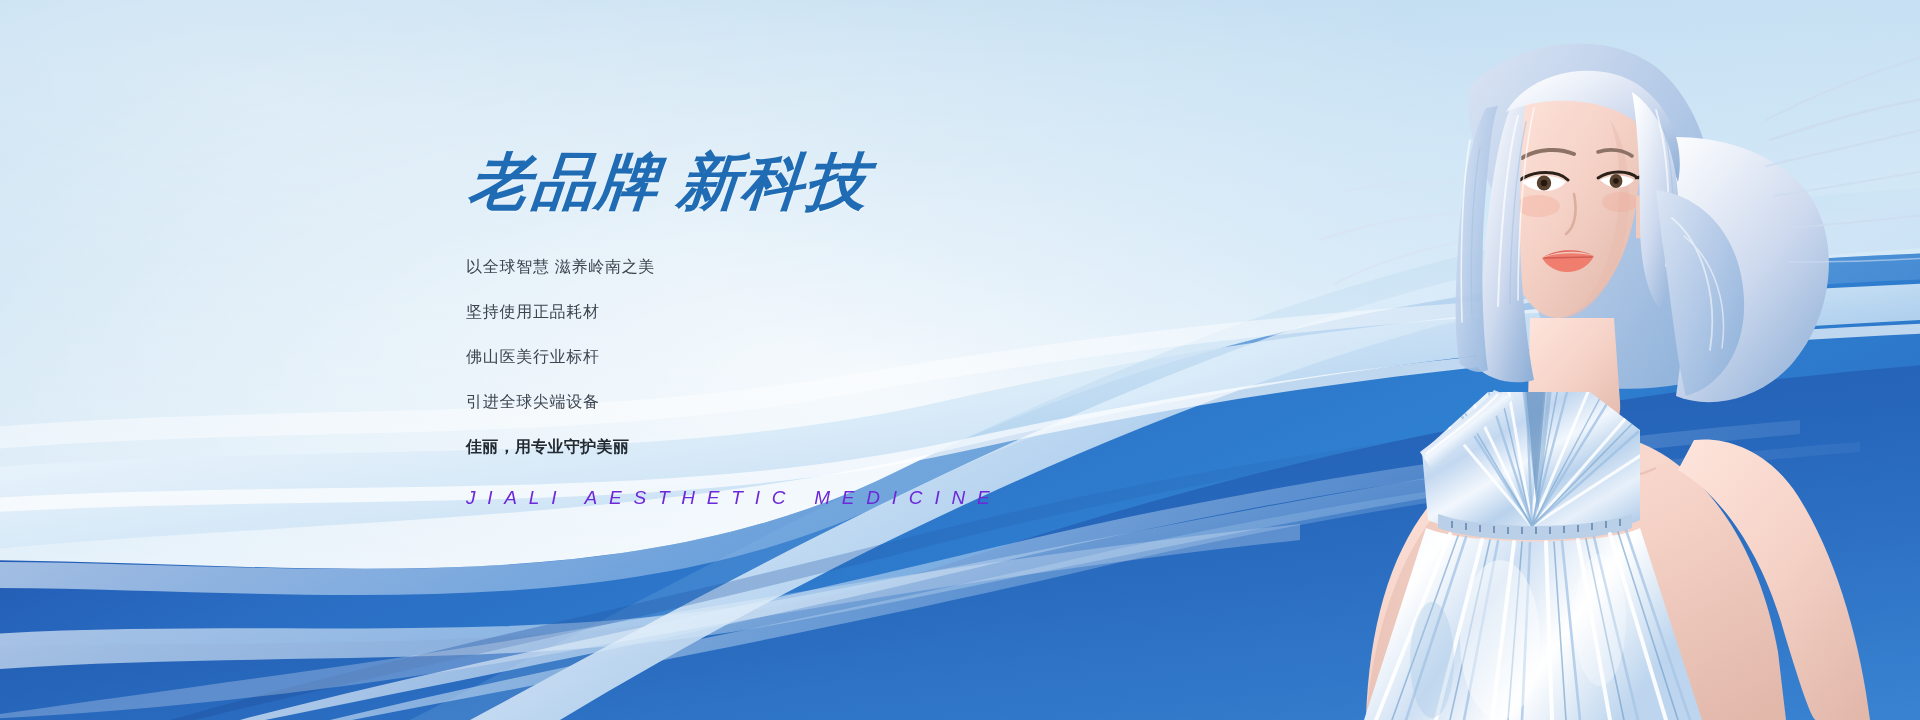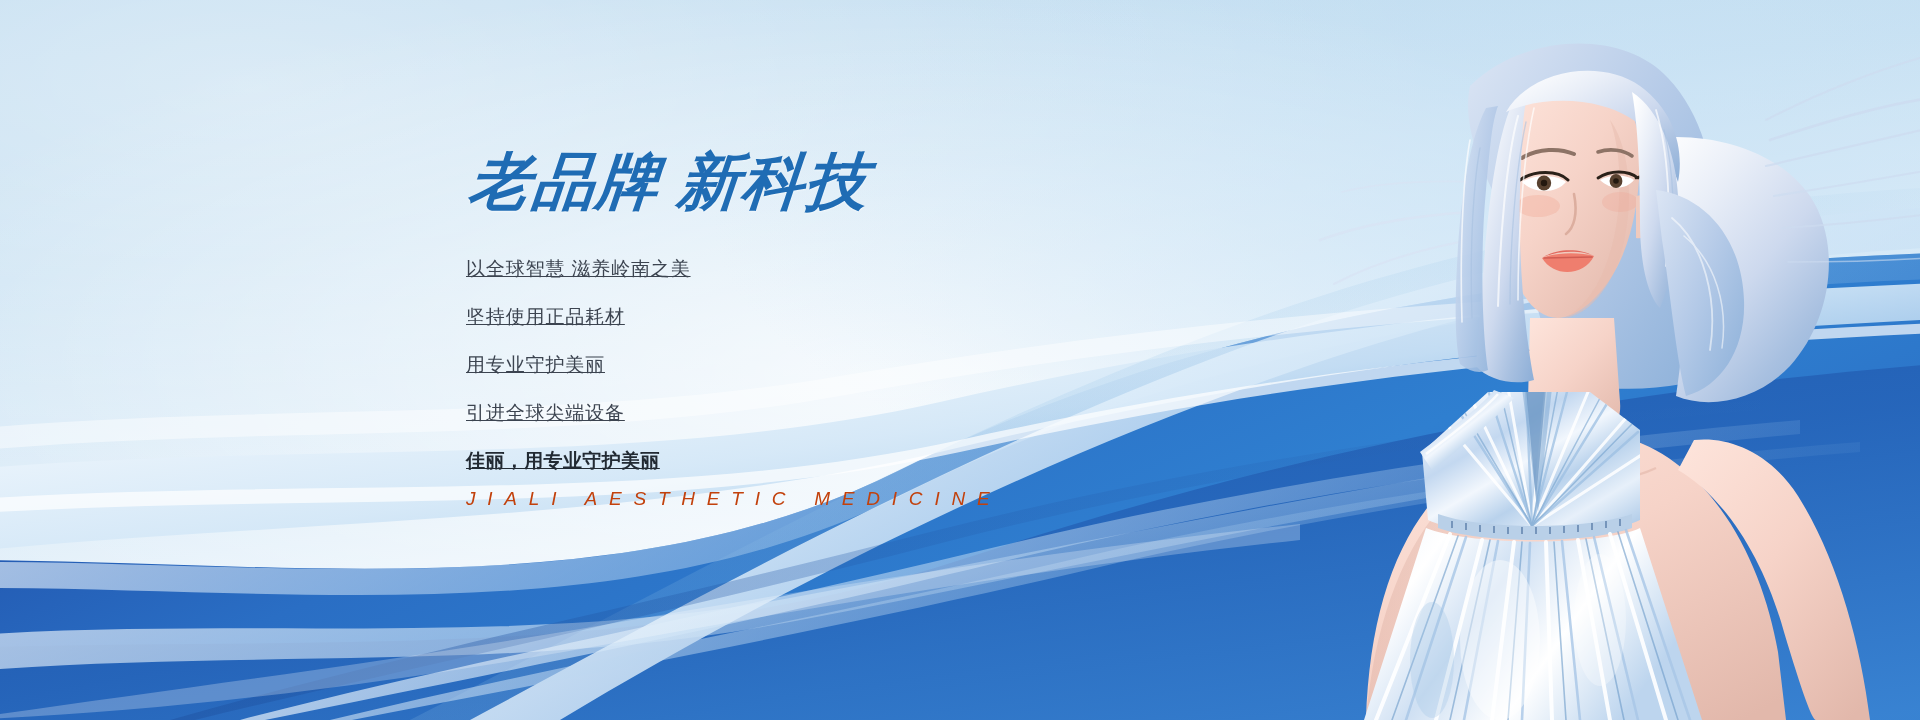--- a/index.html
+++ b/index.html
@@ -35,40 +35,39 @@
     letter-spacing:.03em;
     color:#1f6cb4;
     margin:0 0 44px 0;
     white-space:nowrap;
     text-shadow:0 1px 2px rgba(255,255,255,.55);
     transform:skewX(-5deg);
     transform-origin:left bottom;
   }
   .sub-list{list-style:none;margin:0;padding:0;}
   .sub-item{
-    font-size:19px;
+    font-size:16px;
     line-height:1;
     color:#3c4450;
     margin:0 0 29px 0;
     letter-spacing:.045em;
     white-space:nowrap;
     font-weight:400;
-    text-decoration:underline;
   }
   .sub-item.strong{
     font-weight:700;
     color:#222a33;
     letter-spacing:.02em;
-    margin-bottom:18px;
+    margin-bottom:32px;
   }
   #tagline{
     font-size:19px;
     font-style:italic;
     letter-spacing:.62em;
-    color:#c2410c;
+    color:#6d28d9;
     white-space:nowrap;
     font-weight:400;
     margin:0;
   }
 
   
   #model{
     position:absolute;
     right:-10px;top:0;
     width:760px;height:720px;
@@ -518,21 +517,21 @@
     </svg>
   </div>
 
   <div id="copy">
 
     <h1 id="headline">老品牌 新科技</h1>
 
     <ul class="sub-list">
       <li class="sub-item">以全球智慧 滋养岭南之美</li>
       <li class="sub-item">坚持使用正品耗材</li>
-      <li class="sub-item">用专业守护美丽</li>
+      <li class="sub-item">佛山医美行业标杆</li>
       <li class="sub-item">引进全球尖端设备</li>
       <li class="sub-item strong">佳丽，用专业守护美丽</li>
     </ul>
 
     <p id="tagline">JIALI AESTHETIC MEDICINE</p>
   </div>
 
 </div>
 
 </body></html>

